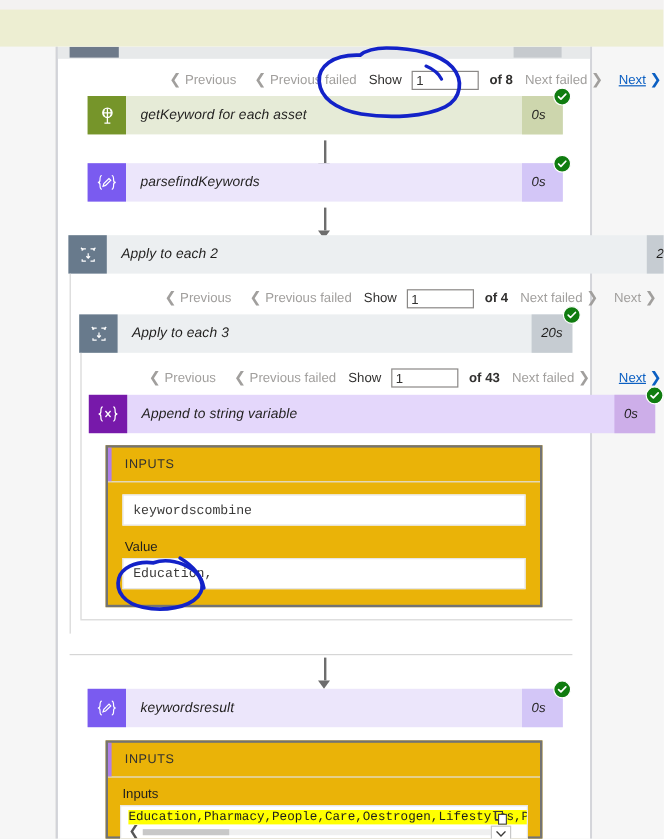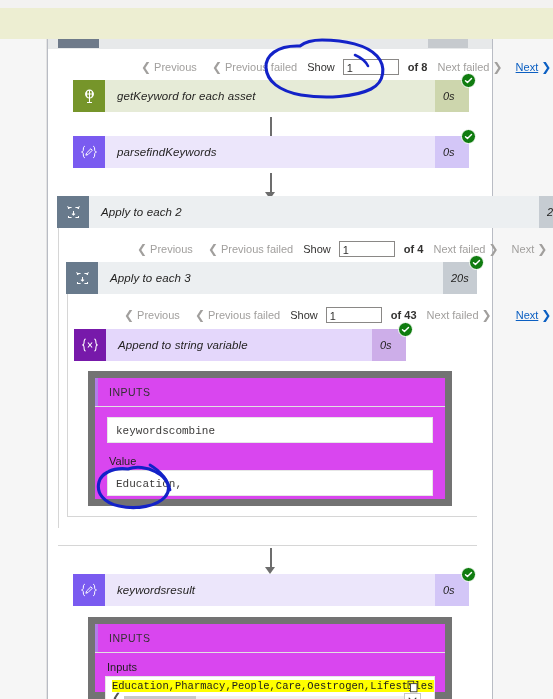--- a/index.html
+++ b/index.html
@@ -85,21 +85,21 @@
   
   .arrow{position:absolute;width:12px;}
   .arrow .stem{position:absolute;left:5px;top:0;width:1.5px;background:#6d6d6d;}
   .arrow .head{position:absolute;left:0;width:0;height:0;border-left:5px solid transparent;border-right:5px solid transparent;border-top:7px solid #6d6d6d;}
   .loop-left-line{position:absolute;width:1px;background:#d6d6d6;}
   .loop-bottom-line{position:absolute;height:1px;background:#d6d6d6;}
 
   
   .detail{
     position:absolute;box-sizing:border-box;
-    background:#d946ef;border:7px solid #737373;
+    background:#eab308;border:2px solid #737373;
   }
   .detail-hdr{
     position:relative;height:28px;line-height:28px;
     border-bottom:1px solid #e1e1e1;
     font-size:10.5px;letter-spacing:.5px;color:#323130;
     padding-left:14px;
   }
   .detail-hdr:before{content:"";position:absolute;left:0;top:0;width:3px;height:28px;background:#b07fe8;}
   .detail-body{padding:10px 12px 8px 12px;}
   .fld-label{font-size:11px;color:#201f1e;margin:0 0 3px 2px;}
@@ -262,21 +262,21 @@
 <div class="pager" style="left:121px;top:305px;">
   <span class="pg pg-dis"><span class="chev">❮</span><span>Previous</span></span>
   <span class="pg pg-dis" style="margin-left:9px;"><span class="chev">❮</span><span>Previous failed</span></span>
   <span class="pg pg-label">Show</span>
   <span class="pg-input">1</span>
   <span class="pg pg-of">of 43</span>
   <span class="pg pg-dis"><span>Next failed</span><span class="chev">❯</span></span>
   <span class="pg pg-act" style="margin-left:18px;"><span>Next</span><span class="chev">❯</span></span>
 </div>
 
-<div class="card v-violet" style="left:74px;top:329px;width:332px;">
+<div class="card v-violet" style="left:74px;top:329px;width:472px;">
   <div class="card-head">
     <div class="card-icon">
       <svg width="22" height="16" viewBox="0 0 28 18" fill="none" stroke="#ffffff" stroke-width="1.35">
         <path d="M8.4 1.5C6.4 1.5 6.4 5 6.4 6.6c0 1.3-1 2.4-2.3 2.4 1.3 0 2.3 1.1 2.3 2.4 0 1.6 0 5.1 2 5.1"></path>
         <path d="M19.6 1.5c2 0 2 3.5 2 5.1 0 1.3 1 2.4 2.3 2.4-1.3 0-2.3 1.1-2.3 2.4 0 1.6 0 5.1-2 5.1"></path>
         <path d="M11.3 5.8l5.4 6.4M16.7 5.8l-5.4 6.4"></path>
       </svg>
     </div>
     <div class="card-title">Append to string variable</div>
     <div class="card-dur">0s</div>

